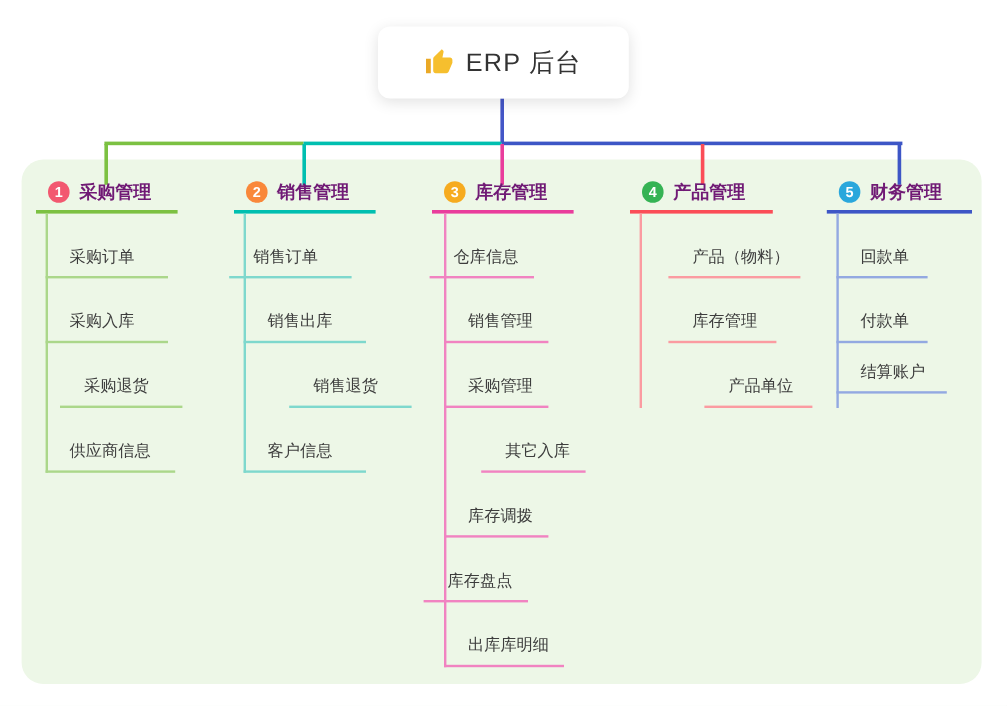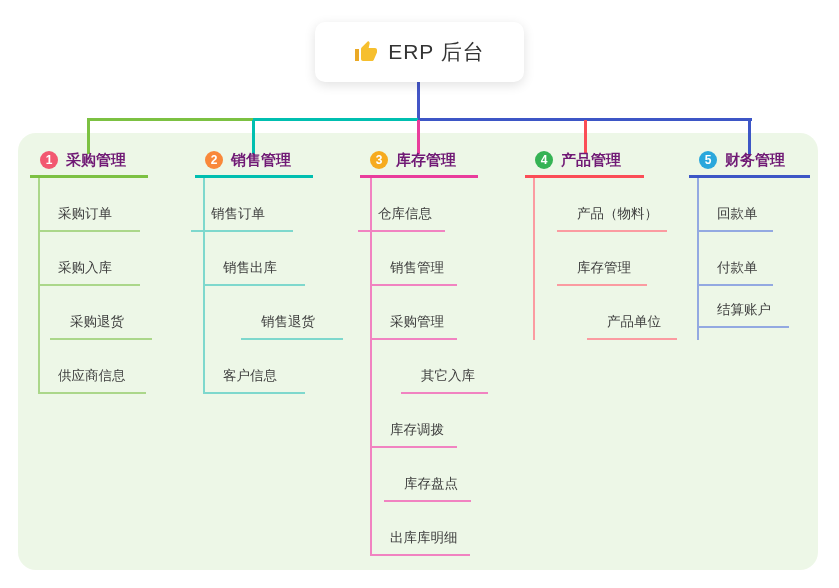--- a/index.html
+++ b/index.html
@@ -124,21 +124,21 @@
     </div>
     <div class="child" style="left:370px;top:304px;width:87px;">
       <span class="child-label">采购管理</span>
     </div>
     <div class="child" style="left:370px;top:358px;width:87px;margin-left:31px;">
       <span class="child-label">其它入库</span>
     </div>
     <div class="child" style="left:370px;top:412px;width:87px;">
       <span class="child-label">库存调拨</span>
     </div>
-    <div class="child" style="left:384px;top:466px;width:87px;">
+    <div class="child" style="left:353px;top:466px;width:87px;">
       <span class="child-label">库存盘点</span>
     </div>
     <div class="child" style="left:370px;top:520px;width:100px;">
       <span class="child-label">出库库明细</span>
     </div>
   </div>
 
   <div class="b4">
     <div class="branch-header" style="left:525px;width:119px;">
       <span class="badge" style="background:#35b354;">4</span>

